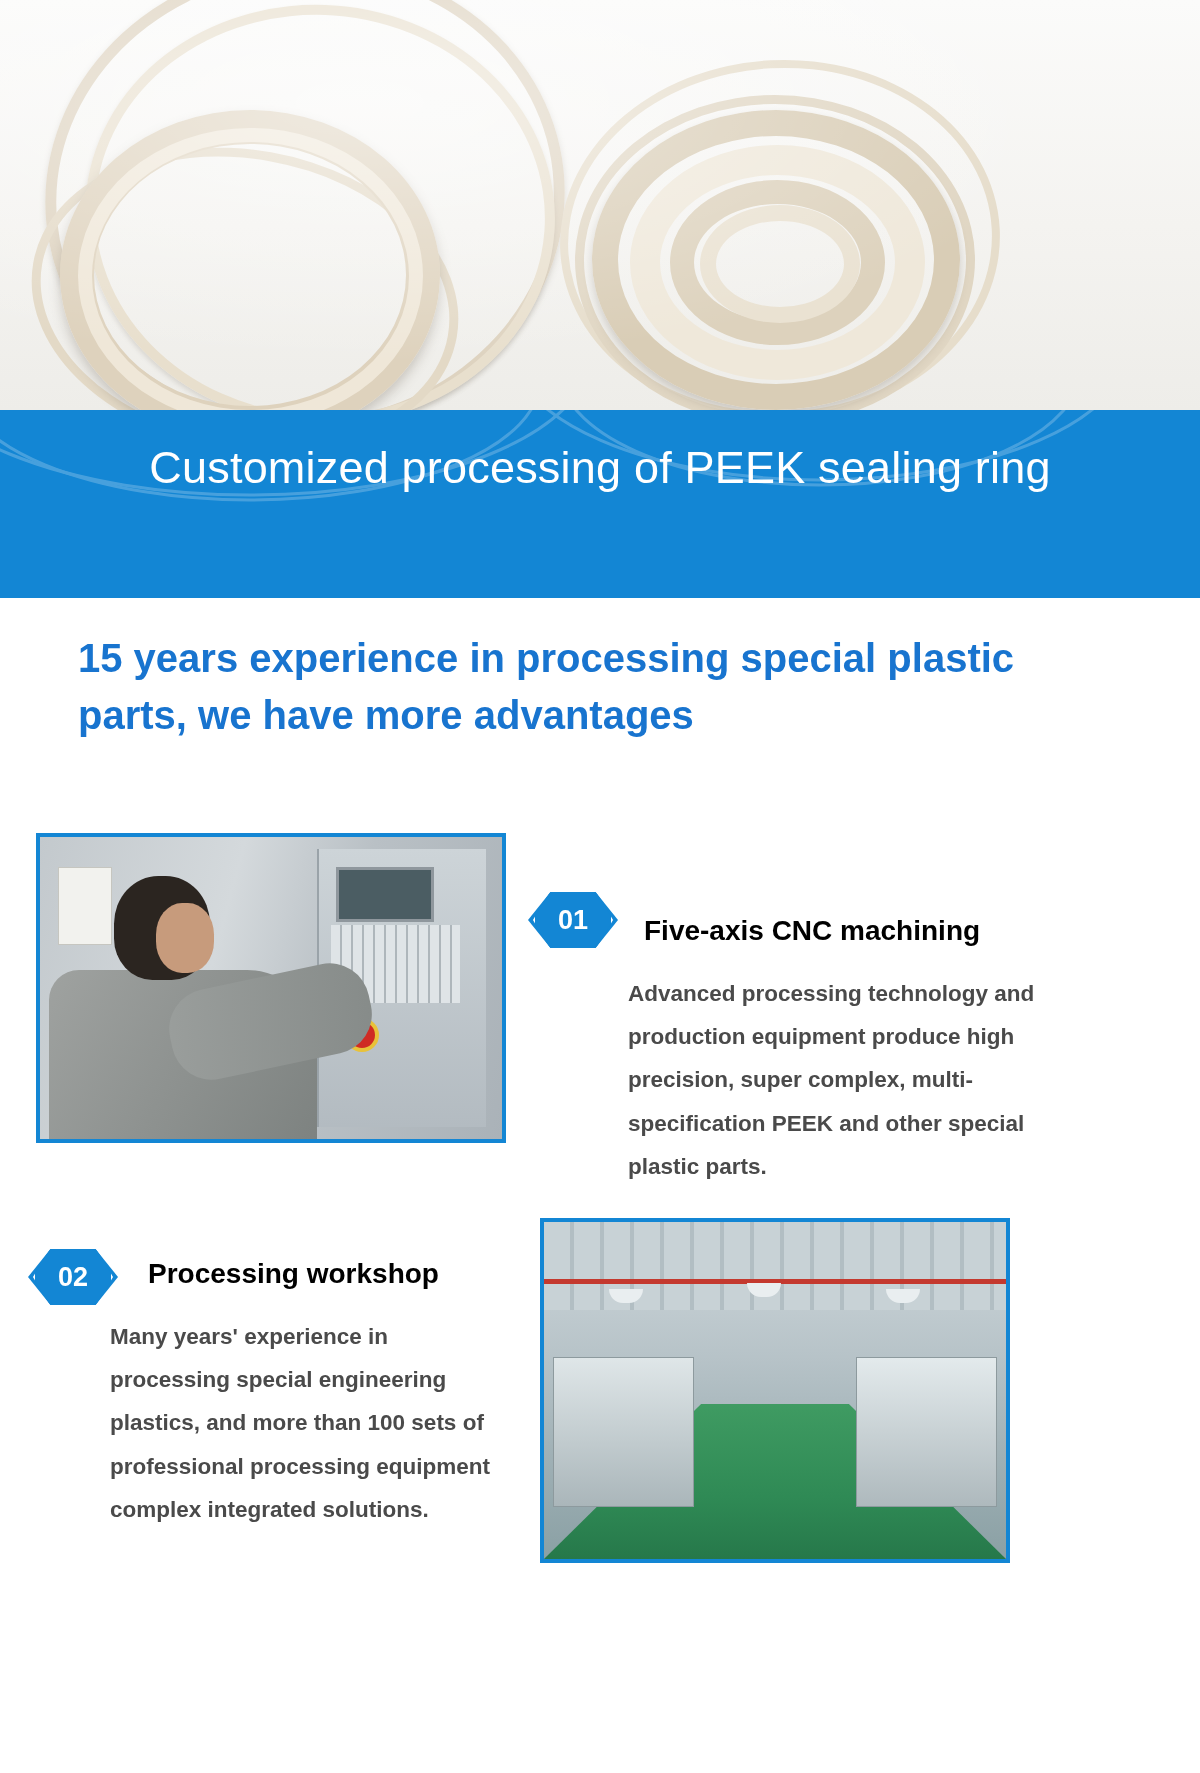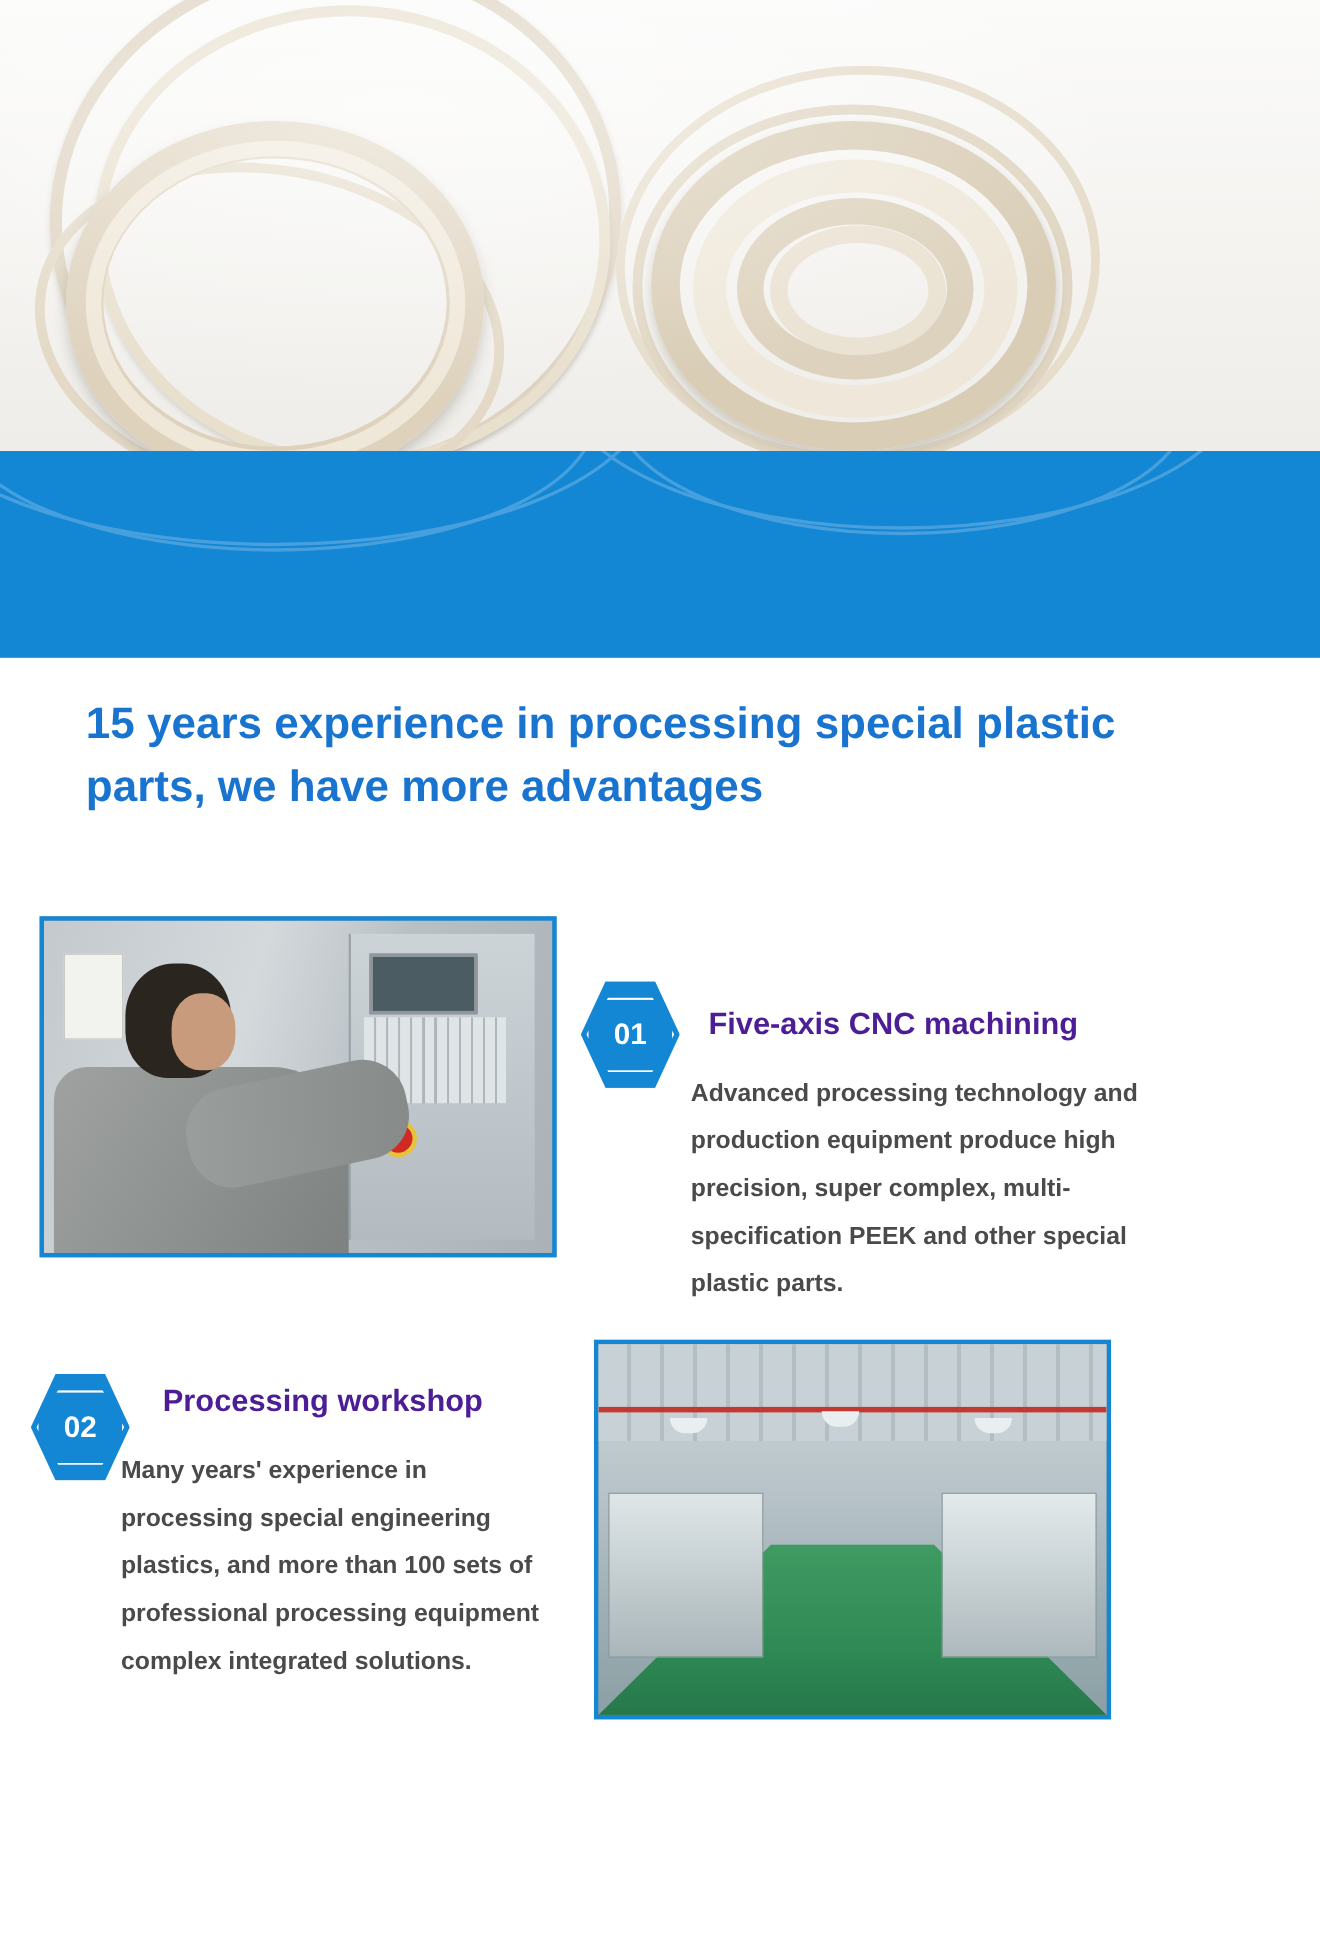--- a/index.html
+++ b/index.html
@@ -175,21 +175,21 @@
     left: 540px; top: 1218px;
     width: 470px; height: 345px;
     border: 4px solid #1386d4;
     box-sizing: border-box;
     overflow: hidden;
     background: #8a9aa2;
   }
 
   .hex {
     position: absolute;
-    width: 90px; height: 97px;
+    width: 90px; height: 56px;
     background: #1386d4;
     clip-path: polygon(25% 0%, 75% 0%, 100% 50%, 75% 100%, 25% 100%, 0% 50%);
     display: flex;
     align-items: center;
     justify-content: center;
   }
   .hex-inner {
     width: 76px; height: 64px;
     background: #1386d4;
     border: 2px solid #ffffff;
@@ -199,21 +199,21 @@
     justify-content: center;
     color: #ffffff;
     font-size: 27px;
     font-weight: bold;
   }
   .hex-01 { left: 528px; top: 892px; }
   .hex-02 { left: 28px;  top: 1235px; margin-top: 14px; }
 
   .feat-title {
     position: absolute;
-    color: #4c1d95;
+    color: #000000;
     font-size: 28px;
     font-weight: bold;
     white-space: nowrap;
   }
   .feat-title-01 { left: 644px; top: 915px; }
   .feat-title-02 { left: 148px; top: 1258px; text-align: right; }
 
   .feat-body {
     position: absolute;
     color: #4a4a4a;
@@ -338,20 +338,21 @@
 
 <div class="banner">
   <svg class="banner-arcs" viewBox="0 0 1200 188" preserveAspectRatio="none">
     <g fill="none" stroke="#ffffff" stroke-width="3">
       <ellipse cx="250" cy="-30" rx="290" ry="120"></ellipse>
       <ellipse cx="250" cy="-55" rx="340" ry="140"></ellipse>
       <ellipse cx="820" cy="-40" rx="260" ry="115"></ellipse>
       <ellipse cx="820" cy="-65" rx="310" ry="135"></ellipse>
     </g>
   </svg>
+  <div class="banner-title">Customized processing of PEEK sealing ring</div>
 </div>
 
 <div class="headline">15 years experience in processing special plastic parts, we have more advantages</div>
 
 <div class="photo-cnc">
   <div class="scene">
     <div class="cnc-wall"></div>
     <div class="cnc-panel"></div>
     <div class="cnc-screen"></div>
     <div class="cnc-keys"></div>

